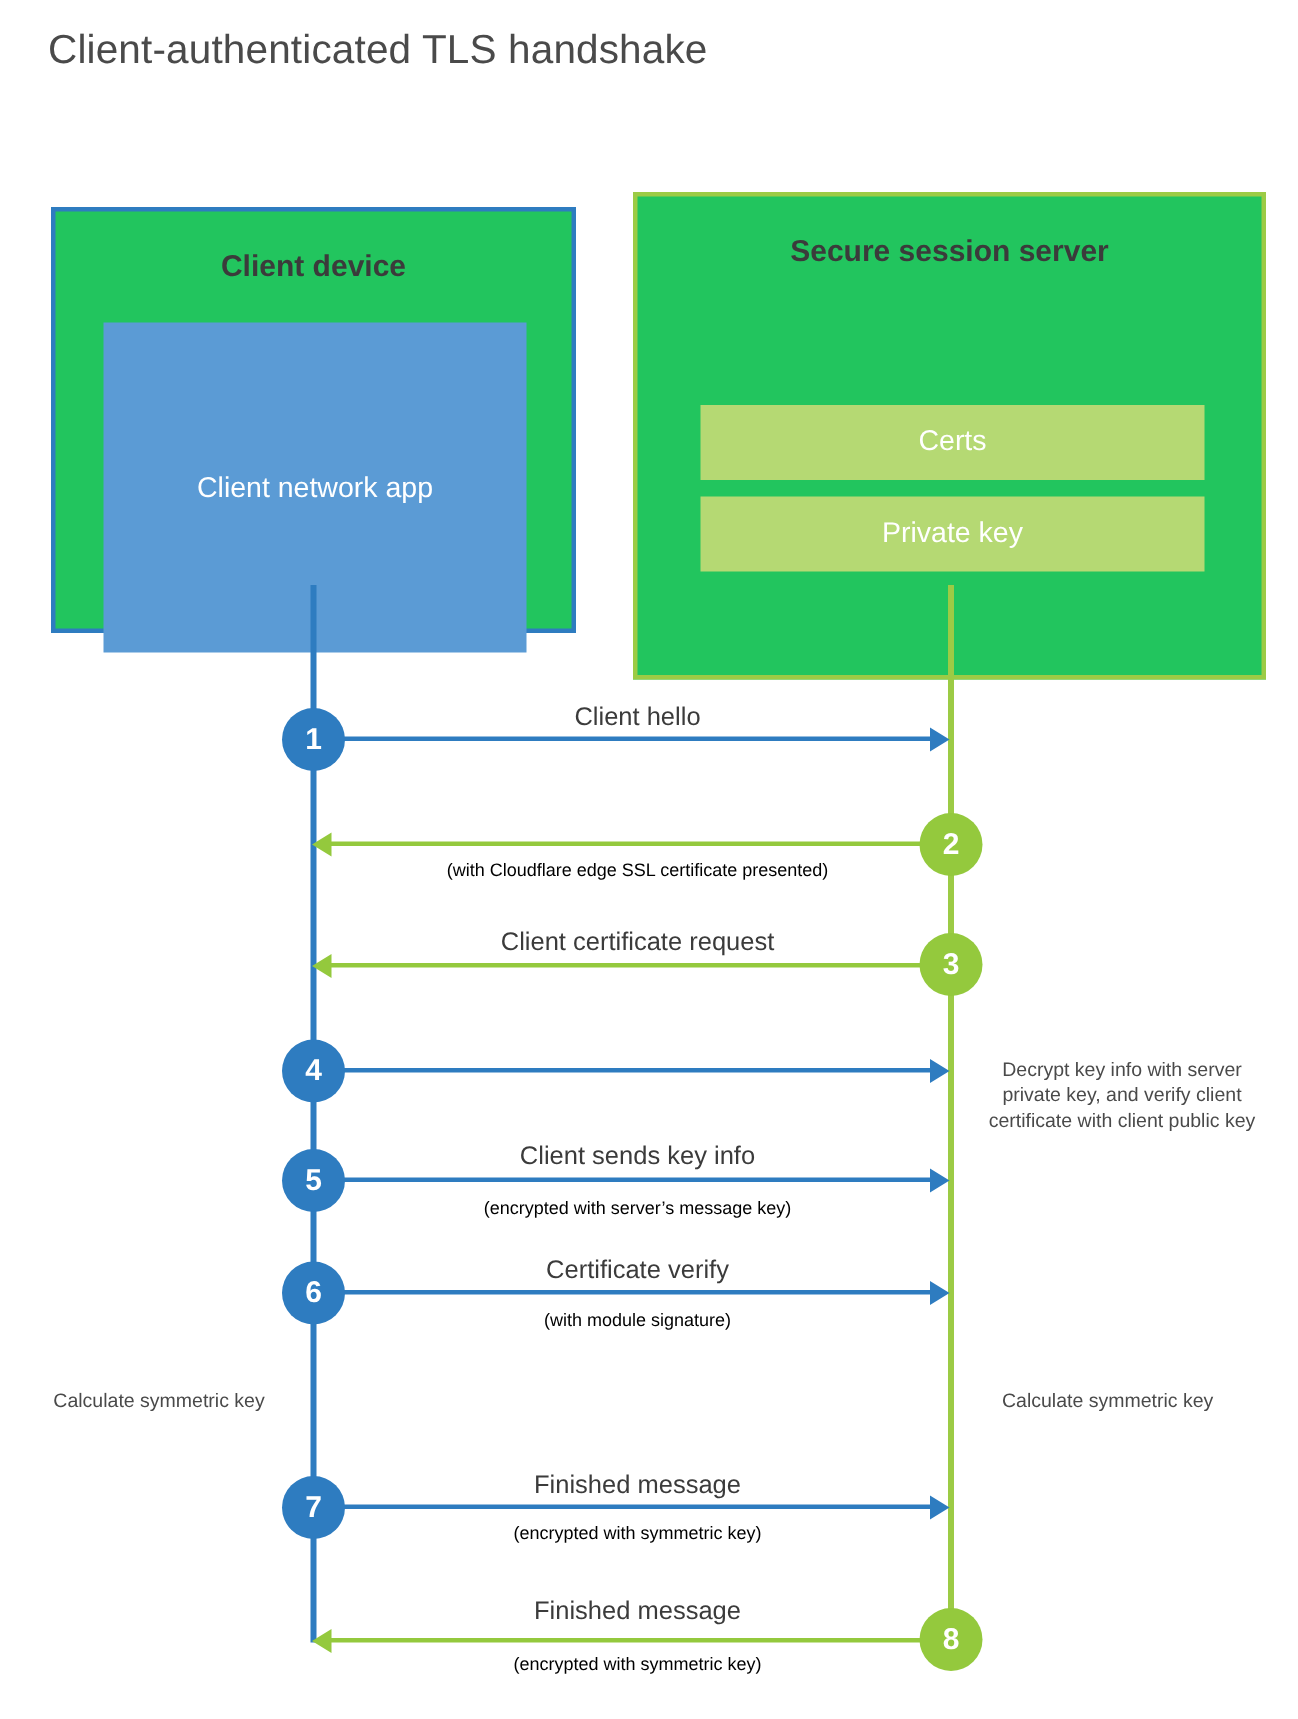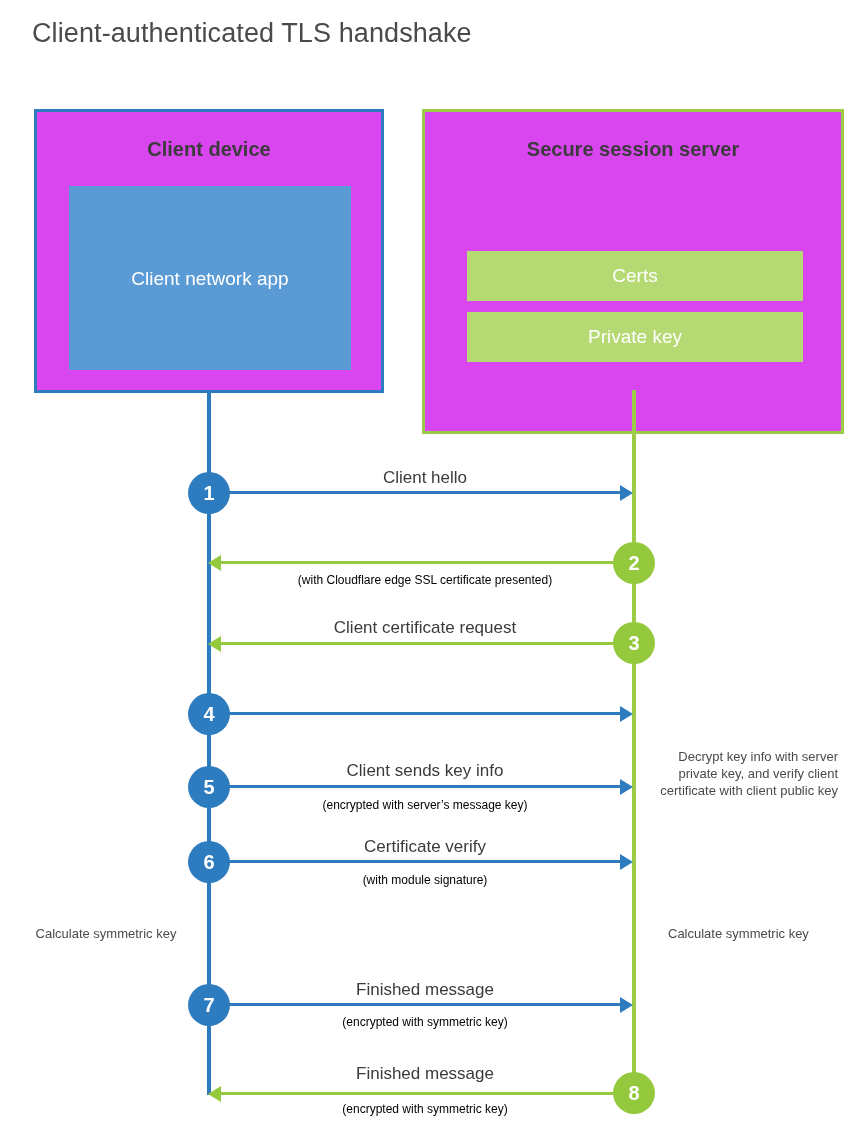--- a/index.html
+++ b/index.html
@@ -29,33 +29,34 @@
     font-size: 27px;
     font-weight: 400;
     color: #4a4a4a;
     letter-spacing: 0.1px;
     white-space: nowrap;
   }
 
   
   .party-box {
     position: absolute;
-    background: #d946ef;
+    background: #22c55e;
     box-sizing: border-box;
+    margin-top: 29px;
   }
   #client-box {
     left: 34px;
     top: 109px;
     width: 350px;
     height: 284px;
     border: 3px solid #2e7cc0;
   }
   #server-box {
     left: 422px;
-    top: 109px;
+    top: 99px;
     width: 422px;
     height: 325px;
     border: 3px solid #9ccb45;
     text-decoration: underline;
   }
   .party-title {
     position: absolute;
     left: 0;
     right: 0;
     top: 26px;
@@ -64,21 +65,21 @@
     font-weight: bold;
     color: #3b3b3b;
   }
 
   
   #client-app {
     position: absolute;
     left: 32px;
     top: 74px;
     width: 282px;
-    height: 184px;
+    height: 220px;
     background: #5b9bd5;
     color: #ffffff;
     font-size: 19px;
     line-height: 27px;
     display: flex;
     align-items: center;
     justify-content: center;
     text-align: center;
   }
   #client-app span { display: block; max-width: 200px; }
@@ -174,23 +175,23 @@
 
   
   .side-note {
     position: absolute;
     font-size: 13px;
     line-height: 17px;
     color: #4a4a4a;
   }
   #note-decrypt {
     left: 658px;
-    top: 748px;
+    top: 704px;
     width: 180px;
-    text-align: right;
+    text-align: center;
   }
   #note-calc-client {
     left: 30px;
     top: 925px;
     width: 152px;
     text-align: center;
   }
   #note-calc-server {
     left: 668px;
     top: 925px;

